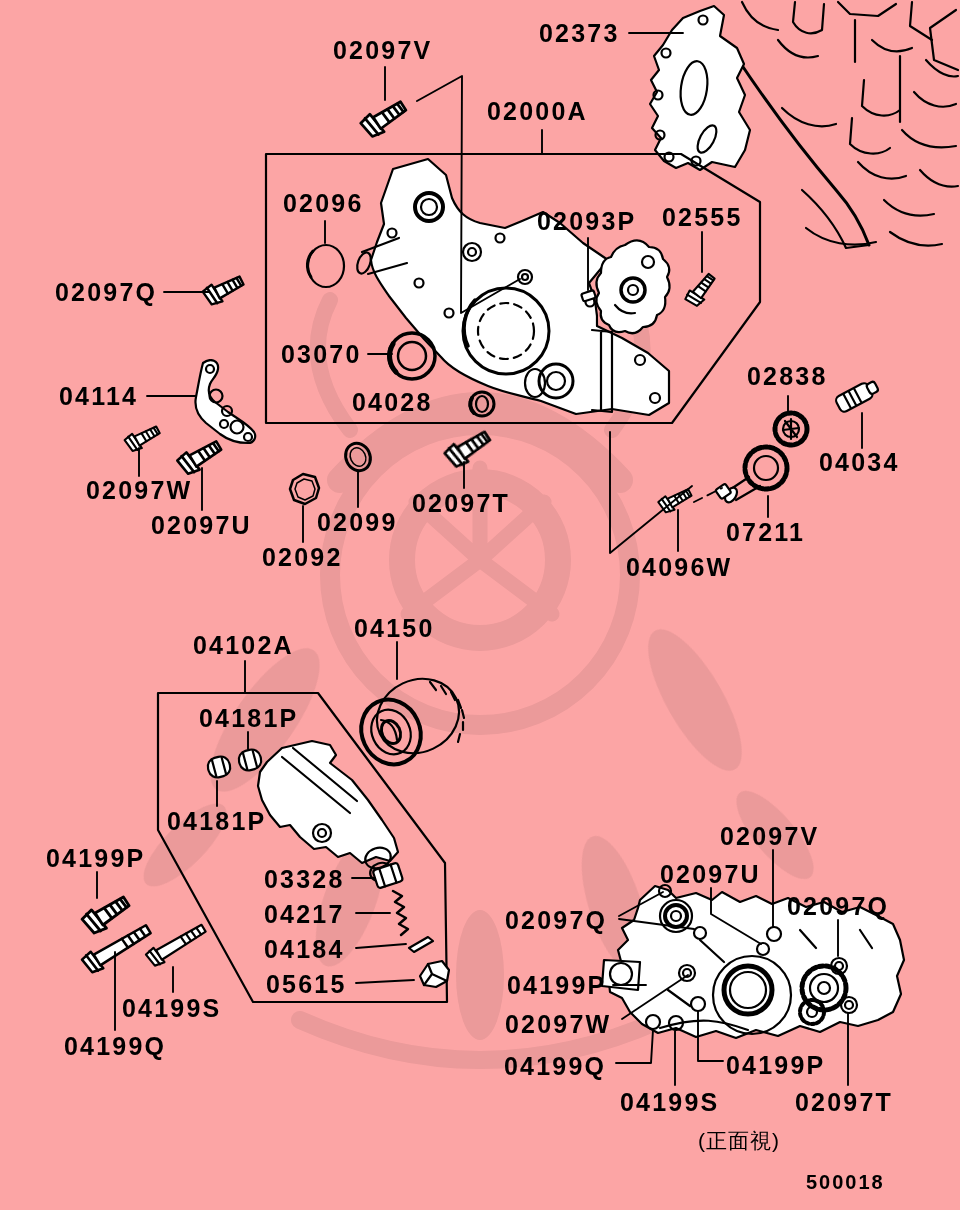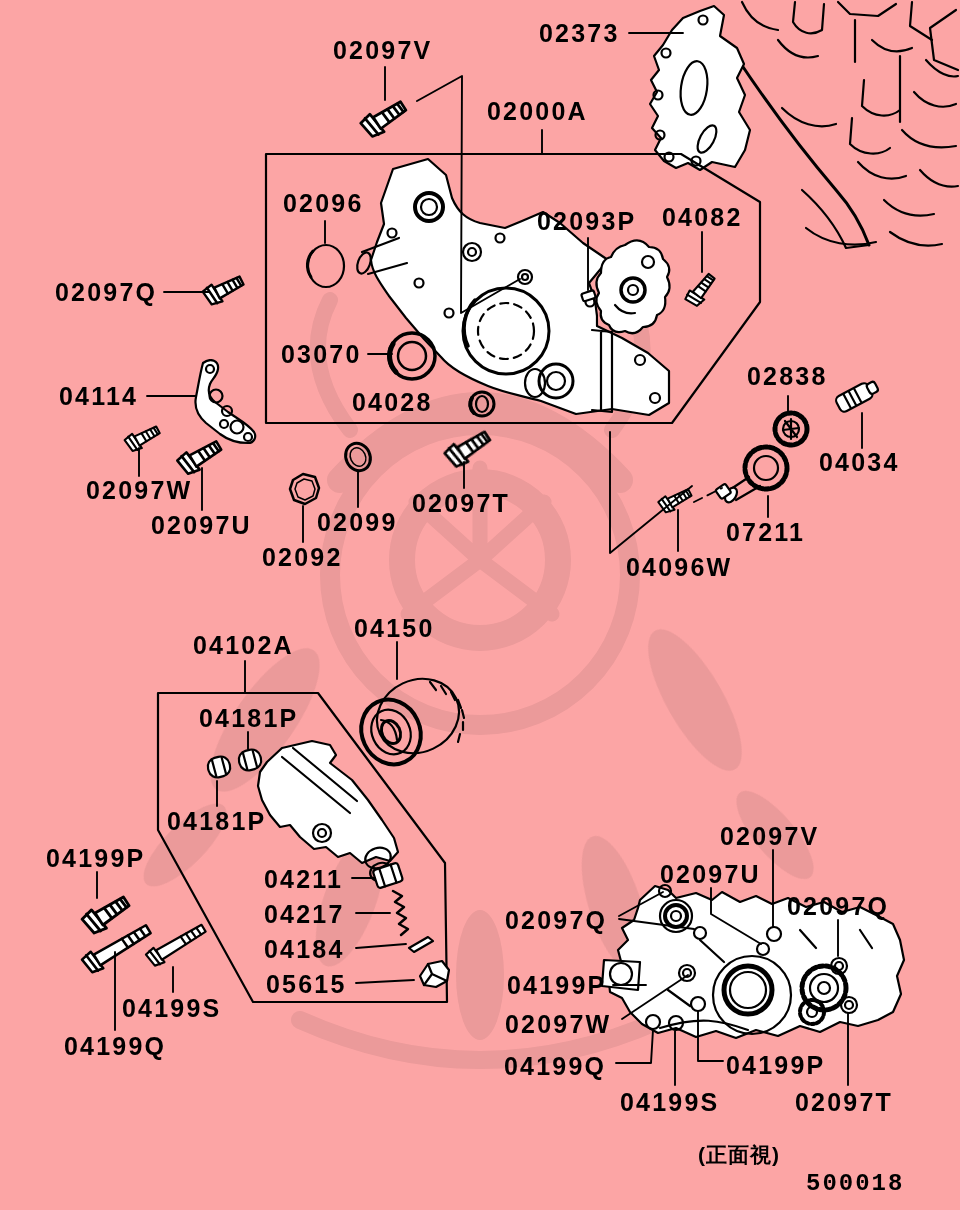--- a/index.html
+++ b/index.html
@@ -1,24 +1,24 @@
 <!DOCTYPE html>
 <html><head>
 <meta charset="utf-8">
 <style>
   html,body{margin:0;padding:0;background:#fff;}
   .screen{position:relative;width:960px;height:1210px;background:#fca5a5;overflow:hidden;
           font-family:"Liberation Sans",sans-serif;}
   .linework{position:absolute;left:0;top:0;}
   .lbl{position:absolute;font-weight:700;font-size:25px;letter-spacing:2.2px;
        color:#000;white-space:nowrap;line-height:1;}
-  .lbl-view{position:absolute;font-weight:700;font-size:21px;letter-spacing:1px;
-       color:#000;white-space:nowrap;line-height:1;margin-top:14px;}
-  .lbl-fig{position:absolute;font-weight:700;font-size:24px;letter-spacing:2px;
-       color:#000;white-space:nowrap;line-height:1;font-family:Liberation Mono, monospace;}
+  .lbl-view{position:absolute;font-weight:400;font-size:21px;letter-spacing:1px;
+       color:#000;white-space:nowrap;line-height:1;}
+  .lbl-fig{position:absolute;font-weight:700;font-size:20px;letter-spacing:2px;
+       color:#000;white-space:nowrap;line-height:1;}
   svg *{vector-effect:none;}
 </style>
 </head>
 <body>
 
 <div class="screen">
 
 <svg class="linework" width="960" height="1210" viewBox="0 0 960 1210" fill="none" stroke="#000" stroke-width="2.2" stroke-linecap="round" stroke-linejoin="round">
 
   <defs>
@@ -347,40 +347,40 @@
     <path d="M 848,1013 L 848,1085"></path>
   </g>
 </svg>
 
 <div>
   <div class="lbl" style="left:333px;top:38px">02097V</div>
   <div class="lbl" style="left:539px;top:21px">02373</div>
   <div class="lbl" style="left:487px;top:99px">02000A</div>
   <div class="lbl" style="left:283px;top:191px">02096</div>
   <div class="lbl" style="left:537px;top:209px">02093P</div>
-  <div class="lbl" style="left:662px;top:205px">04082</div>
+  <div class="lbl" style="left:662px;top:205px">02555</div>
   <div class="lbl" style="left:55px;top:280px">02097Q</div>
   <div class="lbl" style="left:281px;top:342px">03070</div>
   <div class="lbl" style="left:59px;top:384px">04114</div>
   <div class="lbl" style="left:352px;top:390px">04028</div>
   <div class="lbl" style="left:747px;top:364px">02838</div>
   <div class="lbl" style="left:819px;top:450px">04034</div>
   <div class="lbl" style="left:86px;top:478px">02097W</div>
   <div class="lbl" style="left:151px;top:513px">02097U</div>
   <div class="lbl" style="left:412px;top:491px">02097T</div>
   <div class="lbl" style="left:317px;top:510px">02099</div>
   <div class="lbl" style="left:262px;top:545px">02092</div>
   <div class="lbl" style="left:726px;top:520px">07211</div>
   <div class="lbl" style="left:626px;top:555px">04096W</div>
   <div class="lbl" style="left:193px;top:633px">04102A</div>
   <div class="lbl" style="left:354px;top:616px">04150</div>
   <div class="lbl" style="left:199px;top:706px">04181P</div>
   <div class="lbl" style="left:167px;top:809px">04181P</div>
   <div class="lbl" style="left:46px;top:846px">04199P</div>
-  <div class="lbl" style="left:264px;top:867px">04211</div>
+  <div class="lbl" style="left:264px;top:867px">03328</div>
   <div class="lbl" style="left:264px;top:902px">04217</div>
   <div class="lbl" style="left:264px;top:937px">04184</div>
   <div class="lbl" style="left:266px;top:972px">05615</div>
   <div class="lbl" style="left:122px;top:996px">04199S</div>
   <div class="lbl" style="left:64px;top:1034px">04199Q</div>
   <div class="lbl" style="left:720px;top:824px">02097V</div>
   <div class="lbl" style="left:660px;top:862px">02097U</div>
   <div class="lbl" style="left:505px;top:908px">02097Q</div>
   <div class="lbl" style="left:787px;top:894px">02097Q</div>
   <div class="lbl" style="left:507px;top:973px">04199P</div>

